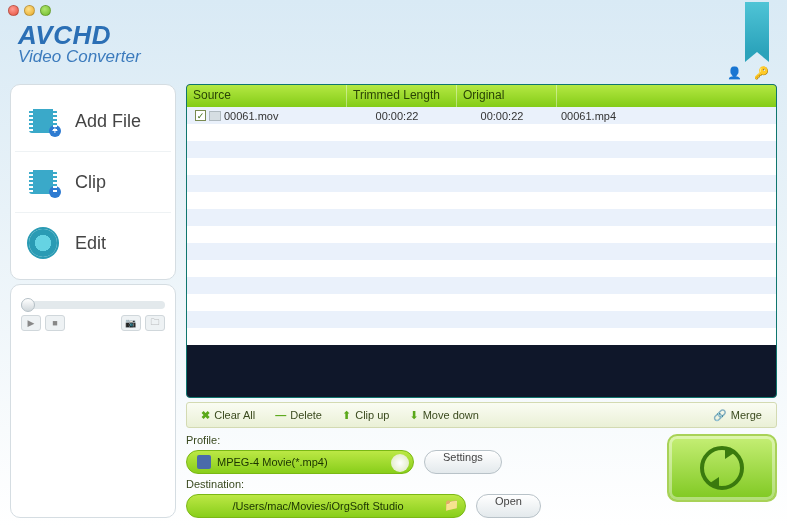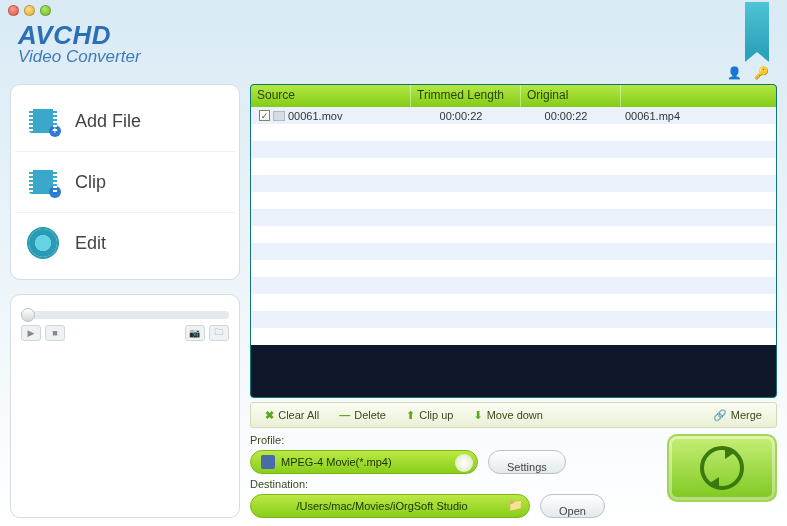--- a/index.html
+++ b/index.html
@@ -13,21 +13,21 @@
 
 .header { position: relative; height: 60px; padding-left: 18px; }
 .brand-line1 { font-size: 26px; font-weight: bold; color: #2b6fb5; font-style: italic; letter-spacing: 0.5px; }
 .brand-line2 { font-size: 17px; color: #3c7bbd; font-style: italic; margin-top: -4px; }
 .header-ribbon { position: absolute; right: 18px; top: -18px; width: 24px; height: 50px; background: linear-gradient(to bottom, #4fc4d6, #2ba3bb); }
 .header-ribbon::after { content:""; position:absolute; bottom:-10px; left:0; border-left:12px solid #2ba3bb; border-right:12px solid #2ba3bb; border-bottom:10px solid transparent; }
 .header-icons { position:absolute; right: 18px; bottom: 0; display:flex; gap:12px; font-size:12px; color:#4a80b5; }
 
 .content { display: flex; gap: 10px; padding: 4px 10px 8px 10px; height: calc(100% - 80px); }
 
-.left-col { width: 230px; display:flex; flex-direction:column; gap:14px; }
+.left-col { width: 166px; display:flex; flex-direction:column; gap:4px; }
 .sidebar { background:#fff; border:1px solid #d5dde2; border-radius:10px; padding: 6px 4px; }
 .side-item { display:flex; align-items:center; gap:16px; padding: 14px 12px; font-size:18px; color:#444; cursor:pointer; border-bottom:1px solid #eef2f4; }
 .side-item:last-child { border-bottom:none; }
 .side-icon { width:32px; height:32px; flex-shrink:0; display:flex; align-items:center; justify-content:center; }
 
 .preview { flex:1; background:#fff; border:1px solid #d5dde2; border-radius:10px; padding:10px; display:flex; flex-direction:column; }
 .preview-area { flex:1; display:flex; align-items:center; justify-content:center; color:#c8cfd3; font-size:22px; font-style:italic; font-weight:bold; }
 .preview-controls { margin-top:6px; }
 .preview-slider { height:8px; background:#e3e9ec; border-radius:4px; position:relative; }
 .preview-slider-thumb { position:absolute; left:0; top:-3px; width:14px; height:14px; border-radius:50%; background:linear-gradient(#fff,#d0d7db); border:1px solid #b5c0c6; }
@@ -59,21 +59,21 @@
 .bottom-left { flex:1; display:flex; flex-direction:column; gap:4px; font-size:11px; color:#4a5a30; }
 .field-label { font-size:11px; color:#38481e; }
 .field-row { display:flex; align-items:center; gap:10px; }
 .pill { height:24px; background:linear-gradient(#bce845,#88ce1a); border:1px solid #7ab814; border-radius:12px; display:flex; align-items:center; padding:0 26px 0 10px; font-size:11px; color:#1a3300; position:relative; min-width:0; }
 .pill-drop::after { content:""; position:absolute; right:4px; top:3px; width:18px; height:18px; border-radius:50%; background:radial-gradient(#fff,#d9e6b8); }
 .pill-folder::after { content:"📁"; position:absolute; right:6px; top:3px; font-size:12px; filter:grayscale(30%);}
 .pill-icon { width:14px; height:14px; margin-right:6px; background:#4a6baa; border-radius:2px; flex-shrink:0;}
 .pill-text { white-space:nowrap; overflow:hidden; text-overflow:ellipsis; }
 .profile-pill { width:228px; }
 .dest-pill { width:280px;justify-content:center; }
-.oval-btn { height:24px; padding:0 18px; border-radius:12px; background:linear-gradient(#ffffff,#e3e9ec); border:1px solid #b8c2c8; font-size:11px; color:#444; cursor:pointer; display:flex; align-items:flex-end; }
+.oval-btn { height:24px; padding:0 18px; border-radius:12px; background:linear-gradient(#ffffff,#e3e9ec); border:1px solid #b8c2c8; font-size:11px; color:#444; cursor:pointer; display:flex; align-items:flex-start; }
 
 .convert-btn { width:110px; height:68px; border-radius:10px; border:2px solid #a8d257; background:linear-gradient(#c6ef76,#7fc821); display:flex; align-items:center; justify-content:center; cursor:pointer; box-shadow: inset 0 0 0 3px rgba(255,255,255,0.4); }
 .convert-icon { width:44px; height:44px; border-radius:50%; border:4px solid #3a7a0e; position:relative; }
 .convert-icon::before, .convert-icon::after { content:""; position:absolute; width:0; height:0; border-style:solid; }
 .convert-icon::before { top:-3px; right:6px; border-width:6px 0 6px 9px; border-color:transparent transparent transparent #3a7a0e; }
 .convert-icon::after { bottom:-3px; left:6px; border-width:6px 9px 6px 0; border-color:transparent #3a7a0e transparent transparent; }
 
 .film-icon { width:28px; height:24px; background:#3aa9c9; border-radius:3px; position:relative; }
 .film-icon::before, .film-icon::after { content:""; position:absolute; top:0; bottom:0; width:4px; background:repeating-linear-gradient(#fff 0 2px, transparent 2px 4px); }
 .film-icon::before { left:0; } .film-icon::after { right:0; }

